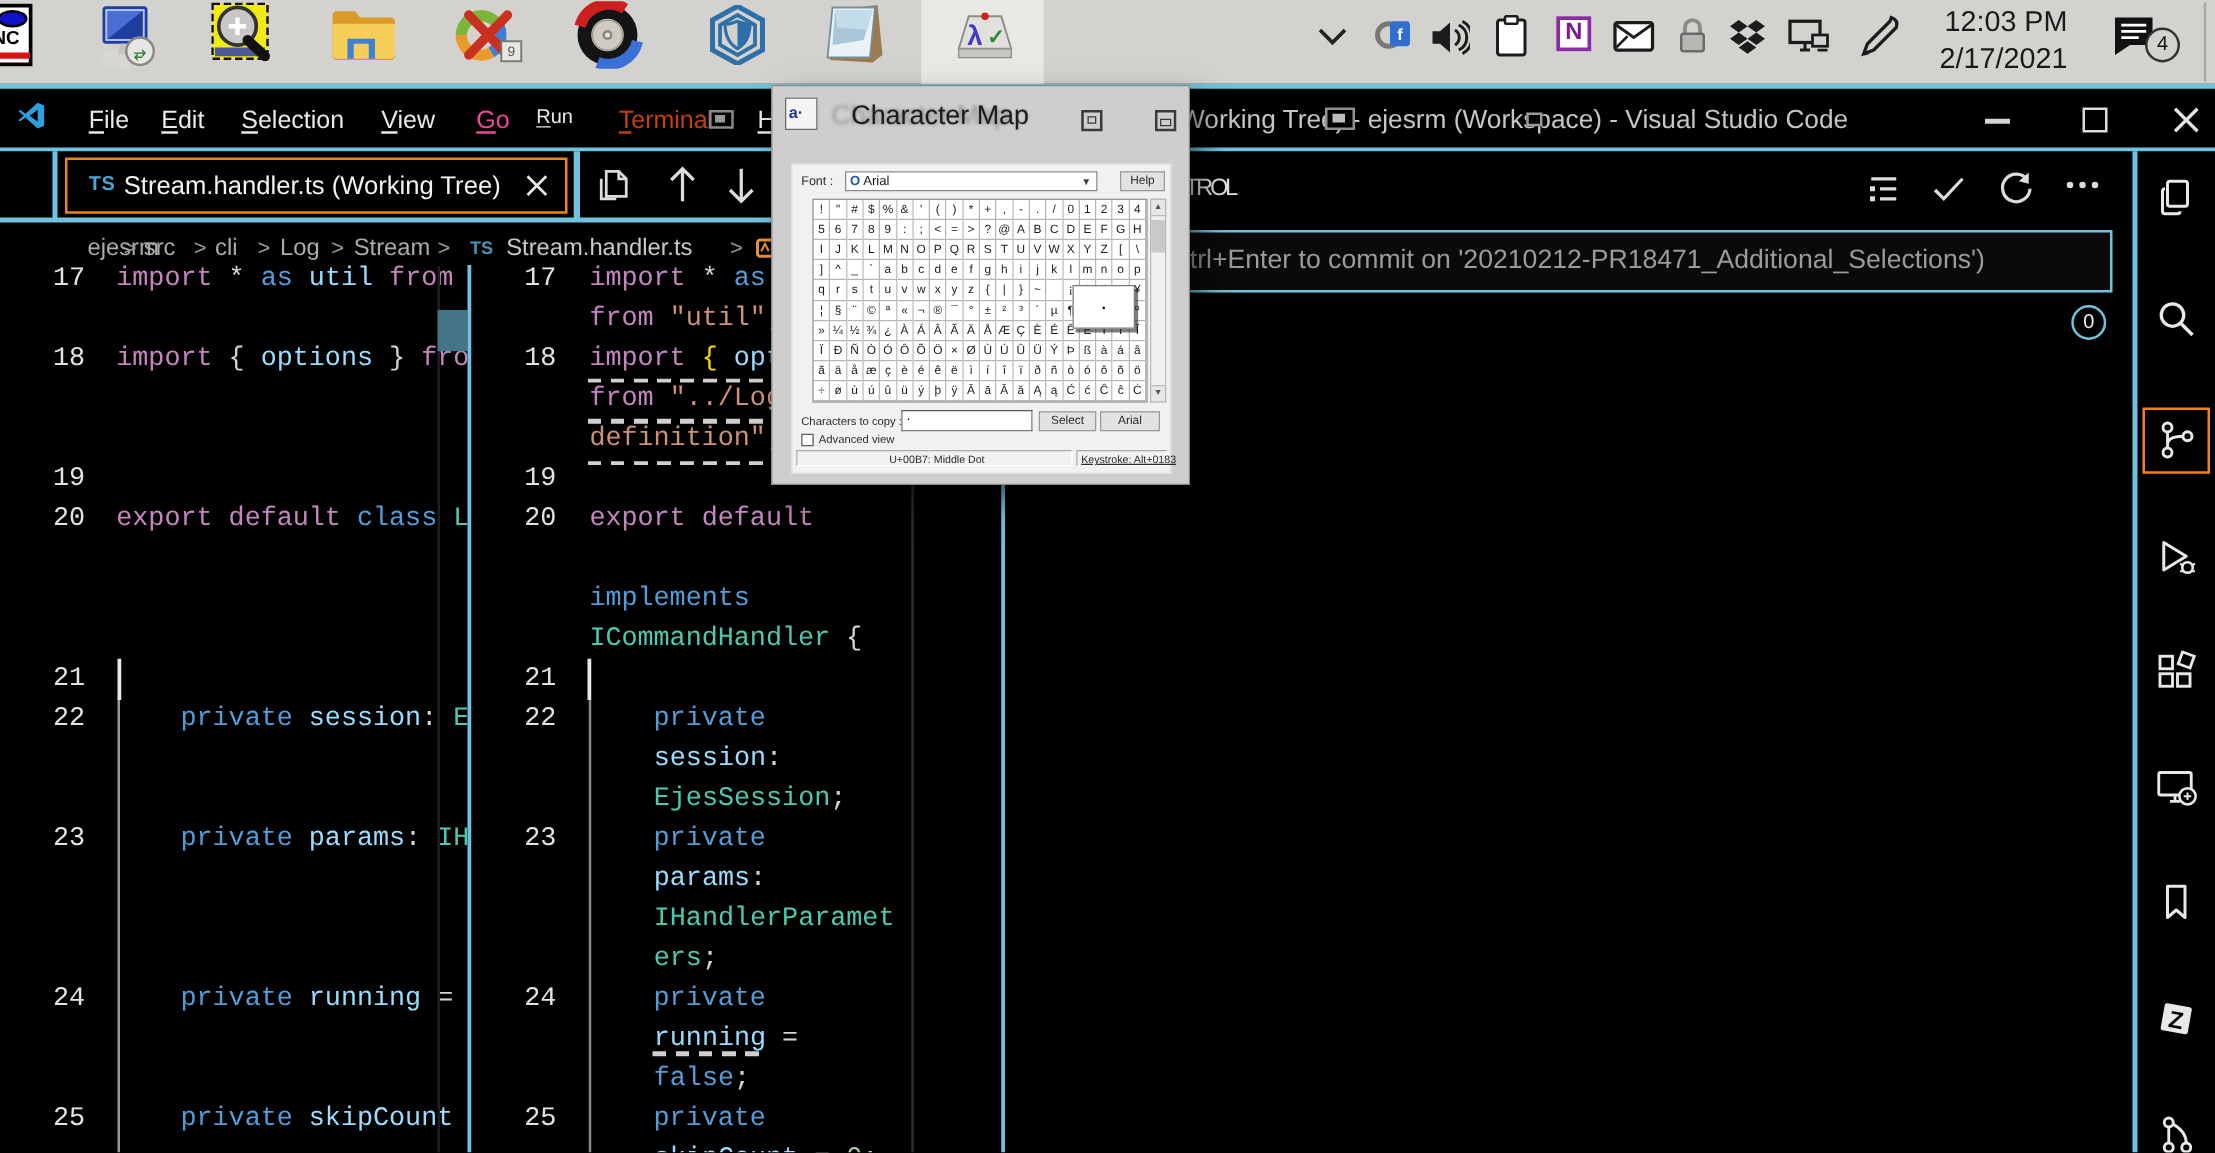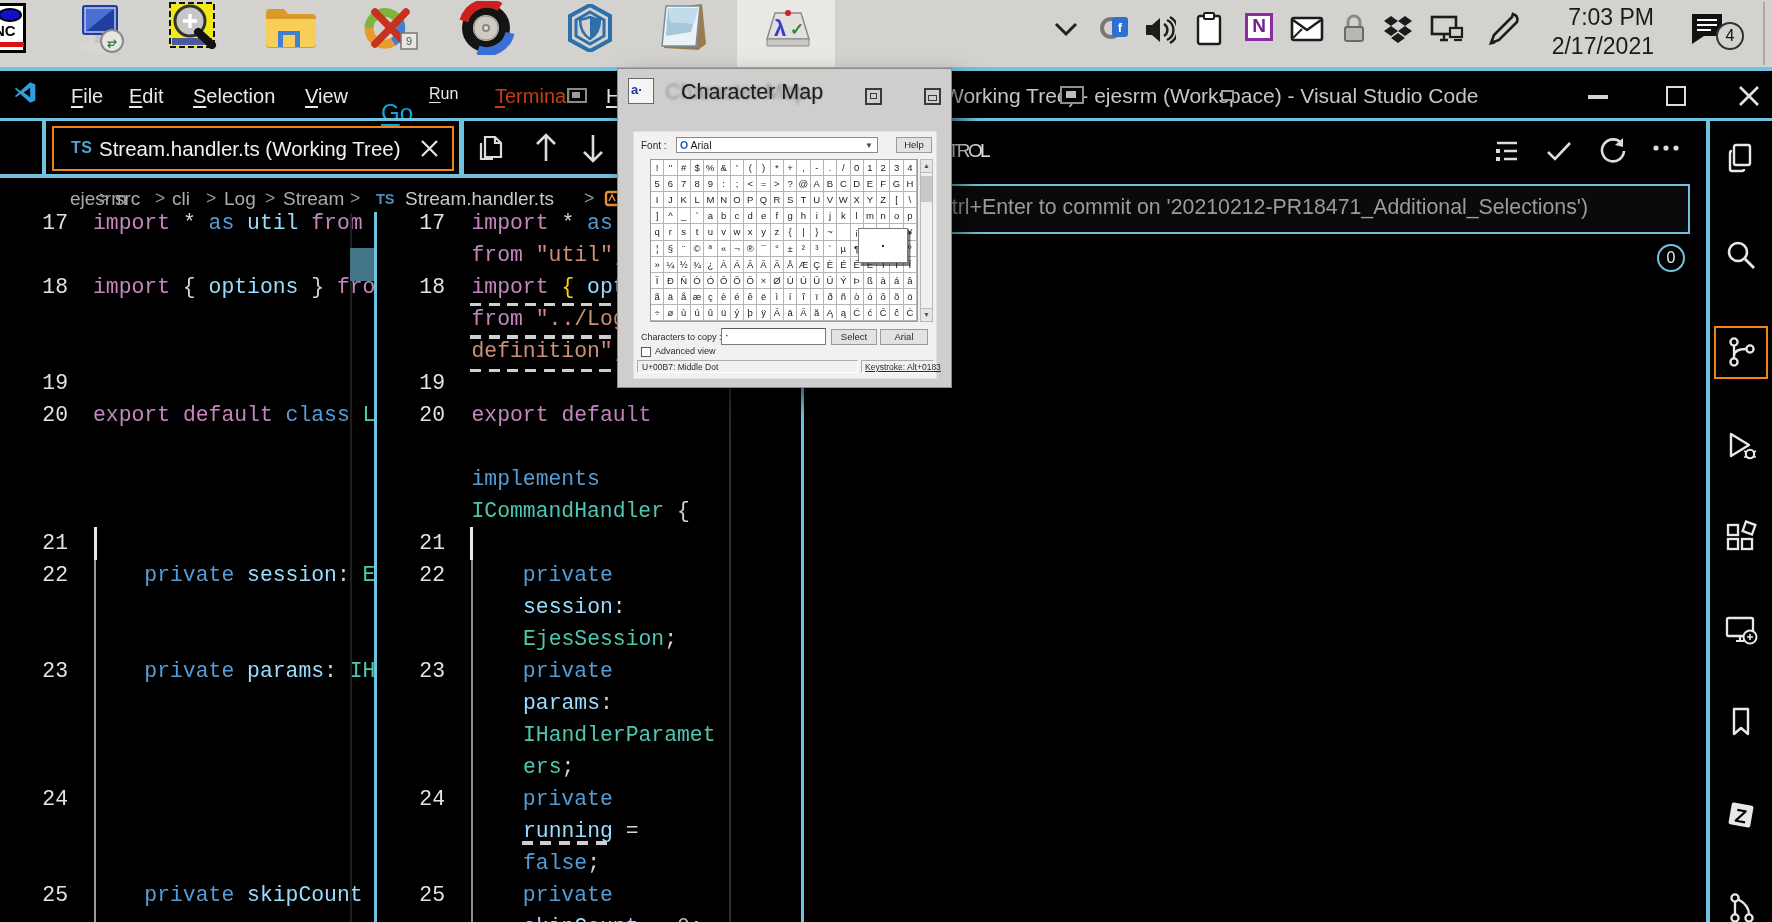--- a/index.html
+++ b/index.html
@@ -103,37 +103,37 @@
 <svg style="position:absolute;left:1430px;top:15px;z-index:41" width="34" height="30" viewBox="0 0 34 30">
 <rect x="2" y="2" width="24" height="17" fill="none" stroke="#1c1c1c" stroke-width="2.6"></rect>
 <path d="M10 25 h8 M14 19 v6" stroke="#1c1c1c" stroke-width="2.4"></path>
 <rect x="20" y="13" width="12" height="9" fill="#d4d2cf" stroke="#1c1c1c" stroke-width="2.2"></rect>
 <path d="M32 25 h-8" stroke="#1c1c1c" stroke-width="2.2"></path>
 </svg>
 <svg style="position:absolute;left:1487px;top:12px;z-index:41" width="34" height="34" viewBox="0 0 34 34">
 <path d="M26 2 q6 2 4 8 L12 28 l-8 3 3-8 L25 5 Z" fill="none" stroke="#1c1c1c" stroke-width="2.6"></path>
 <path d="M4 31 l4-1" stroke="#1c1c1c" stroke-width="3"></path>
 </svg>
-<div style="position:absolute;left:1538px;top:4px;width:116px;height:28px;z-index:41;color:#1a1a1a;font-size:23px;text-align:right;">7:03 PM</div>
+<div style="position:absolute;left:1538px;top:4px;width:116px;height:28px;z-index:41;color:#1a1a1a;font-size:23px;text-align:right;">12:03 PM</div>
 <div style="position:absolute;left:1528px;top:33px;width:126px;height:28px;z-index:41;color:#1a1a1a;font-size:23px;text-align:right;">2/17/2021</div>
 <svg style="position:absolute;left:1688px;top:10px;z-index:41" width="40" height="40" viewBox="0 0 40 40">
 <path d="M4 4 h30 v22 h-18 l-12 8 Z" fill="#111"></path>
 <path d="M9 10 h20 M9 15 h20 M9 20 h14" stroke="#fff" stroke-width="2.2"></path>
 </svg>
 <div style="position:absolute;left:1716px;top:22px;width:28px;height:28px;z-index:42;background:#d4d2cf;border:2.5px solid #333;border-radius:50%;box-sizing:border-box;color:#111;font-size:16px;text-align:center;line-height:23px;">4</div>
 <div style="position:absolute;left:1763px;top:2px;width:1.5px;height:63px;background:#a8a8a8;z-index:41;"></div>
 <div style="position:absolute;left:0px;top:67px;width:1772px;height:4px;background:#6FC3DF;z-index:39;"></div>
 <svg style="position:absolute;left:14px;top:81px;z-index:5" width="22" height="23" viewBox="0 0 32 32">
 <path d="M23.5 1 L9.2 13.9 L3.3 9.4 L1 10.5 L7.2 16 L1 21.5 L3.3 22.6 L9.2 18.1 L23.5 31 L31 27.7 V4.3 Z M23.5 9.1 V22.9 L14.2 16 Z" fill="#2f9fe0"></path>
 </svg>
 <div style="position:absolute;left:71px;top:85px;height:24px;z-index:5;color:#e9e9e9;font-size:20px;white-space:nowrap;"><span style="text-decoration:underline;text-underline-offset:3px;">F</span>ile</div>
 <div style="position:absolute;left:129px;top:85px;height:24px;z-index:5;color:#e9e9e9;font-size:20px;white-space:nowrap;"><span style="text-decoration:underline;text-underline-offset:3px;">E</span>dit</div>
 <div style="position:absolute;left:193px;top:85px;height:24px;z-index:5;color:#e9e9e9;font-size:20px;white-space:nowrap;"><span style="text-decoration:underline;text-underline-offset:3px;">S</span>election</div>
 <div style="position:absolute;left:305px;top:85px;height:24px;z-index:5;color:#e9e9e9;font-size:20px;white-space:nowrap;"><span style="text-decoration:underline;text-underline-offset:3px;">V</span>iew</div>
-<div style="position:absolute;left:381px;top:99px;height:24px;z-index:5;color:#0ea5e9;font-size:24px;white-space:nowrap;"><span style="text-decoration:underline;text-underline-offset:3px;">G</span>o</div>
+<div style="position:absolute;left:381px;top:85px;height:24px;z-index:5;color:#ec4899;font-size:20px;white-space:nowrap;"><span style="text-decoration:underline;text-underline-offset:3px;">G</span>o</div>
 <div style="position:absolute;left:429px;top:85px;height:24px;z-index:5;color:#e9e9e9;font-size:16px;white-space:nowrap;"><span style="text-decoration:underline;text-underline-offset:3px;">R</span>un</div>
 <div style="position:absolute;left:495px;top:85px;height:24px;z-index:5;color:#c2410c;font-size:20px;white-space:nowrap;"><span style="text-decoration:underline;text-underline-offset:3px;">T</span>erminal</div>
 <div style="position:absolute;left:606px;top:85px;height:24px;z-index:5;color:#e9e9e9;font-size:20px;white-space:nowrap;"><span style="text-decoration:underline;text-underline-offset:3px;">H</span>elp</div>
 <div style="position:absolute;left:567px;top:88px;width:20px;height:15px;z-index:5;border:2px solid #8a8a8a;box-sizing:border-box;"></div>
 <div style="position:absolute;left:572px;top:92px;width:8px;height:6px;z-index:5;background:#9a9a9a;"></div>
 <div style="position:absolute;left:944px;top:84px;height:24px;z-index:5;color:#c6c6c6;font-size:21px;white-space:nowrap;">Working Tree) - ejesrm (Workspace) - Visual Studio Code</div>
 <div style="position:absolute;left:1060px;top:86px;width:24px;height:18px;z-index:6;border:2.5px solid #8f8f8f;box-sizing:border-box;background:#000;"></div>
 <div style="position:absolute;left:1066px;top:91px;width:10px;height:7px;z-index:6;background:#bdbdbd;"></div>
 <div style="position:absolute;left:1221px;top:90px;width:13px;height:11px;z-index:6;border:2px solid #9a9a9a;box-sizing:border-box;background:#000;"></div>
 <div style="position:absolute;left:1588px;top:94.5px;width:20px;height:4px;z-index:5;background:#d4d4d4;"></div>
@@ -202,20 +202,21 @@
 <div class="mono" style="position:absolute;left:28px;top:782.5px;width:40px;height:32px;line-height:32px;text-align:right;color:#e3e3e3;z-index:1;">24</div>
 <div class="mono" style="position:absolute;left:405px;top:782.5px;width:40px;height:32px;line-height:32px;text-align:right;color:#e3e3e3;z-index:1;">24</div>
 <div class="mono" style="position:absolute;left:28px;top:878.5px;width:40px;height:32px;line-height:32px;text-align:right;color:#e3e3e3;z-index:1;">25</div>
 <div class="mono" style="position:absolute;left:405px;top:878.5px;width:40px;height:32px;line-height:32px;text-align:right;color:#e3e3e3;z-index:1;">25</div>
 <div style="position:absolute;left:0px;top:180px;width:374px;height:742px;overflow:hidden;z-index:1;">
     <div class="mono" style="position:absolute;left:93px;top:26.5px;height:32px;line-height:32px;white-space:pre;z-index:1;"><span style="color:#C586C0">import</span><span style="color:#D4D4D4"> </span><span style="color:#D4D4D4">*</span><span style="color:#D4D4D4"> </span><span style="color:#569CD6">as</span><span style="color:#9CDCFE"> util </span><span style="color:#C586C0">from</span><span style="color:#D4D4D4"> </span></div>
     <div class="mono" style="position:absolute;left:93px;top:90.5px;height:32px;line-height:32px;white-space:pre;z-index:1;"><span style="color:#C586C0">import</span><span style="color:#D4D4D4"> { </span><span style="color:#9CDCFE">options</span><span style="color:#D4D4D4"> } </span><span style="color:#C586C0">from</span></div>
     <div class="mono" style="position:absolute;left:93px;top:218.5px;height:32px;line-height:32px;white-space:pre;z-index:1;"><span style="color:#C586C0">export</span><span style="color:#D4D4D4"> </span><span style="color:#C586C0">default</span><span style="color:#D4D4D4"> </span><span style="color:#569CD6">class</span><span style="color:#D4D4D4"> </span><span style="color:#4EC9B0">ListHandler</span></div>
     <div class="mono" style="position:absolute;left:93px;top:378.5px;height:32px;line-height:32px;white-space:pre;z-index:1;"><span style="color:#D4D4D4">    </span><span style="color:#569CD6">private</span><span style="color:#D4D4D4"> </span><span style="color:#9CDCFE">session</span><span style="color:#D4D4D4">: </span><span style="color:#4EC9B0">EjesSession</span></div>
     <div class="mono" style="position:absolute;left:93px;top:474.5px;height:32px;line-height:32px;white-space:pre;z-index:1;"><span style="color:#D4D4D4">    </span><span style="color:#569CD6">private</span><span style="color:#D4D4D4"> </span><span style="color:#9CDCFE">params</span><span style="color:#D4D4D4">: </span><span style="color:#4EC9B0">IHandlerParameters</span></div>
+    <div class="mono" style="position:absolute;left:93px;top:602.5px;height:32px;line-height:32px;white-space:pre;z-index:1;"><span style="color:#D4D4D4">    </span><span style="color:#569CD6">private</span><span style="color:#D4D4D4"> </span><span style="color:#9CDCFE">running</span><span style="color:#D4D4D4"> = </span></div>
     <div class="mono" style="position:absolute;left:93px;top:698.5px;height:32px;line-height:32px;white-space:pre;z-index:1;"><span style="color:#D4D4D4">    </span><span style="color:#569CD6">private</span><span style="color:#D4D4D4"> </span><span style="color:#9CDCFE">skipCount</span><span style="color:#D4D4D4"> = </span></div>
   </div>
 <div style="position:absolute;left:93.5px;top:526.5px;width:3px;height:33px;background:#e8e8e8;z-index:2;"></div>
 <div style="position:absolute;left:94px;top:558.5px;width:2px;height:363.5px;background:#9a9a9a;z-index:1;"></div>
 <div style="position:absolute;left:375px;top:180px;width:354px;height:742px;overflow:hidden;z-index:1;">
     <div class="mono" style="position:absolute;left:96.5px;top:26.5px;height:32px;line-height:32px;white-space:pre;z-index:1;"><span style="color:#C586C0">import</span><span style="color:#D4D4D4"> </span><span style="color:#D4D4D4">*</span><span style="color:#D4D4D4"> </span><span style="color:#569CD6">as</span><span style="color:#9CDCFE"> util</span></div>
     <div class="mono" style="position:absolute;left:96.5px;top:58.5px;height:32px;line-height:32px;white-space:pre;z-index:1;"><span style="color:#C586C0">from</span><span style="color:#D4D4D4"> </span><span style="color:#CE9178">"util"</span><span style="color:#D4D4D4">;</span></div>
     <div class="mono" style="position:absolute;left:96.5px;top:90.5px;height:32px;line-height:32px;white-space:pre;z-index:1;"><span style="color:#C586C0">import</span><span style="color:#D4D4D4"> </span><span style="color:#FFD700">{</span><span style="color:#D4D4D4"> </span><span style="color:#9CDCFE">options</span><span style="color:#D4D4D4"> </span><span style="color:#FFD700">}</span></div>
     <div class="mono" style="position:absolute;left:96.5px;top:122.5px;height:32px;line-height:32px;white-space:pre;z-index:1;"><span style="color:#C586C0">from</span><span style="color:#D4D4D4"> </span><span style="color:#CE9178">"../Log.</span></div>
     <div class="mono" style="position:absolute;left:96.5px;top:154.5px;height:32px;line-height:32px;white-space:pre;z-index:1;"><span style="color:#CE9178">definition"</span><span style="color:#D4D4D4">;</span></div>
@@ -527,14 +528,14 @@
     <div style="position:absolute;left:302px;top:90px;width:13px;height:14px;background:#e6e6e6;border:1px solid #b9b9b9;box-sizing:border-box;font-size:7px;color:#555;text-align:center;line-height:12px;">▲</div>
     <div style="position:absolute;left:303px;top:107px;width:11px;height:26px;background:#c9c9c9;"></div>
     <div style="position:absolute;left:302px;top:239px;width:13px;height:14px;background:#e6e6e6;border:1px solid #b9b9b9;box-sizing:border-box;font-size:7px;color:#555;text-align:center;line-height:12px;">▼</div>
     <div style="position:absolute;left:240px;top:159px;width:50px;height:35px;background:#fff;border:1px solid #7a7a7a;box-sizing:border-box;box-shadow:2.5px 3px 0 rgba(20,20,20,0.55);z-index:3;display:flex;align-items:center;justify-content:center;font-size:18px;color:#000;">·</div>
     <div style="position:absolute;left:23px;top:263px;height:12px;font-size:9px;color:#2a2a2a;white-space:nowrap;">Characters to copy :</div>
     <div style="position:absolute;left:103px;top:259px;width:105px;height:17px;background:#fff;border:1px solid #7a7a7a;border-top-color:#5a5a5a;box-sizing:border-box;font-size:11px;color:#000;padding-left:3px;">·</div>
     <div style="position:absolute;left:213px;top:259.5px;width:46px;height:16px;background:#e3e2e0;border:1px solid #9a9a9a;box-sizing:border-box;font-size:9.5px;color:#2a2a2a;text-align:center;line-height:14px;">Select</div>
     <div style="position:absolute;left:262px;top:259.5px;width:48px;height:16px;background:#e3e2e0;border:1px solid #9a9a9a;box-sizing:border-box;font-size:9.5px;color:#2a2a2a;text-align:center;line-height:14px;">Arial</div>
     <div style="position:absolute;left:23px;top:278px;width:10px;height:10px;background:#fff;border:1px solid #5a5a5a;box-sizing:border-box;"></div>
     <div style="position:absolute;left:37px;top:277px;height:12px;font-size:9px;color:#2a2a2a;">Advanced view</div>
-    <div style="position:absolute;left:19px;top:291px;width:221px;height:12.5px;border:1px solid #ababab;border-bottom-color:#fff;border-right-color:#fff;box-sizing:border-box;font-size:8.5px;color:#2a2a2a;padding:1px 0 0 4px;">U+00B7: Middle Dot</div>
+    <div style="position:absolute;left:19px;top:291px;width:221px;height:12.5px;border:1px solid #ababab;border-bottom-color:#fff;border-right-color:#fff;box-sizing:border-box;font-size:8.5px;color:#2a2a2a;padding:1px 0 0 4px;text-align:center;">U+00B7: Middle Dot</div>
     <div style="position:absolute;left:243px;top:291px;width:73px;height:12.5px;border:1px solid #ababab;border-bottom-color:#fff;border-right-color:#fff;box-sizing:border-box;font-size:8.5px;color:#2a2a2a;padding:1px 0 0 3px;white-space:nowrap;text-decoration:underline;">Keystroke: Alt+0183</div>
   </div>
 </body></html>

